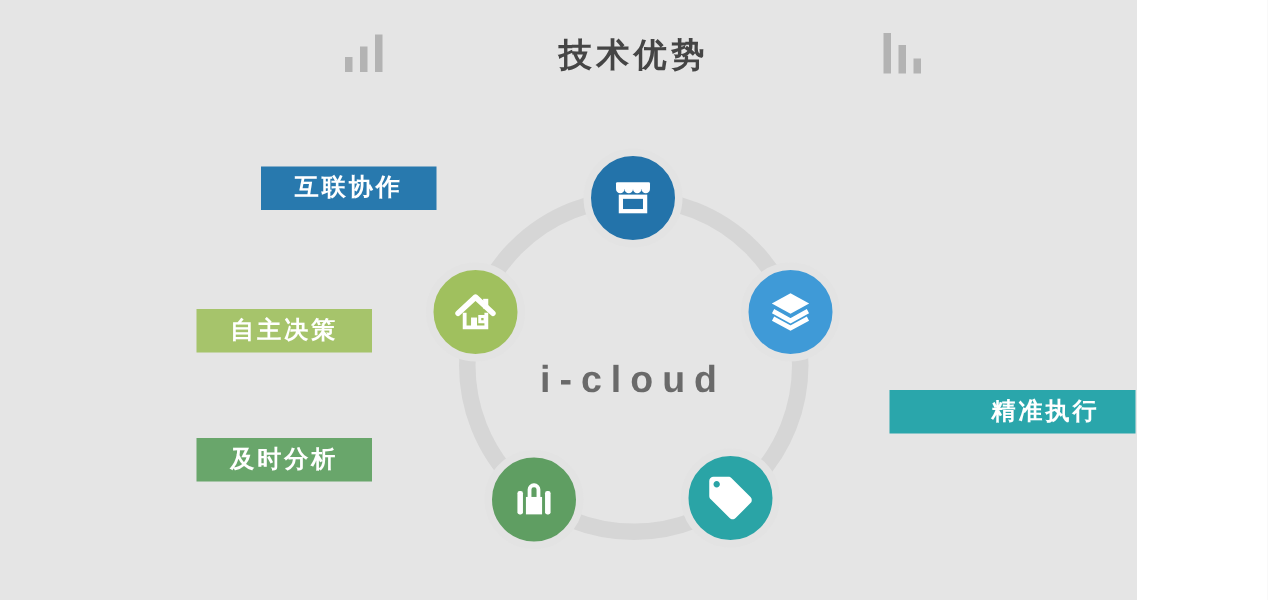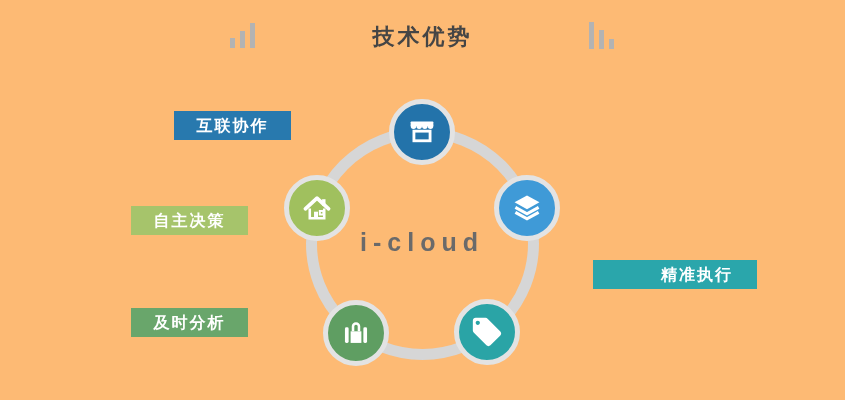--- a/index.html
+++ b/index.html
@@ -1,17 +1,17 @@
 <!DOCTYPE html>
 <html><head>
 <meta charset="utf-8">
 <style>
   html,body{margin:0;padding:0;background:#fff;}
   #stage{
-    position:relative;width:845px;height:400px;background:#fdba74;overflow:hidden;
+    position:relative;width:758px;height:400px;background:#e5e5e5;overflow:hidden;
     font-family:"Liberation Sans","DejaVu Sans",sans-serif;
   }
   
   .page-title{
     position:absolute;left:0;top:22px;width:845px;text-align:center;
     font-size:22px;font-weight:bold;letter-spacing:3px;color:#454545;
   }
   
   .bars{position:absolute;display:flex;align-items:flex-end;gap:5px;}
   .bars .bar{width:5px;}
@@ -19,21 +19,21 @@
   .bars-right{left:589px;top:22px;height:27px;}
   .bars-left .b1{height:10px;} .bars-left .b2{height:17px;} .bars-left .b3{height:25px;}
   .bars-right .b1{height:27px;} .bars-right .b2{height:19px;} .bars-right .b3{height:10px;}
   
   .ring{
     position:absolute;left:306px;top:127px;width:233px;height:233px;
     box-sizing:border-box;border:11px solid #d6d6d6;border-radius:50%;
   }
   
   .center-label{
-    position:absolute;left:302px;top:228px;width:240px;text-align:center;
+    position:absolute;left:302px;top:239px;width:240px;text-align:center;
     font-size:25px;font-weight:bold;letter-spacing:6px;color:#6a6a6a;
   }
   
   .node{
     position:absolute;width:66px;height:66px;box-sizing:border-box;
     border:5px solid #e3e3e3;border-radius:50%;
     display:flex;align-items:center;justify-content:center;
   }
   .node svg{width:34px;height:34px;display:block;}
   .node-store{left:389px;top:99px;}
@@ -41,21 +41,21 @@
   .node-tag{left:454px;top:299px;}
   .node-briefcase{left:323px;top:300px;}
   .node-home{left:284px;top:175px;}
   
   .chip{
     position:absolute;height:29px;line-height:29px;text-align:center;
     color:#ffffff;font-size:16px;font-weight:bold;letter-spacing:2px;
   }
   .chip-l{left:131px;width:117px;}
   .chip-r{left:593px;width:120px;}
-  .chip-l1{top:111px;margin-left:43px;} .chip-l2{top:206px;} .chip-l3{top:308px;font-family:Liberation Serif, serif;}
+  .chip-l1{top:111px;margin-left:43px;} .chip-l2{top:206px;} .chip-l3{top:292px;font-family:Liberation Serif, serif;}
   .chip-r1{top:129px;} .chip-r2{top:260px;}
 </style>
 </head>
 <body>
 
 <div id="stage">
 
   <div class="page-title" style="color: rgb(69, 69, 69);">技术优势</div>
 
   <div class="bars bars-left">

